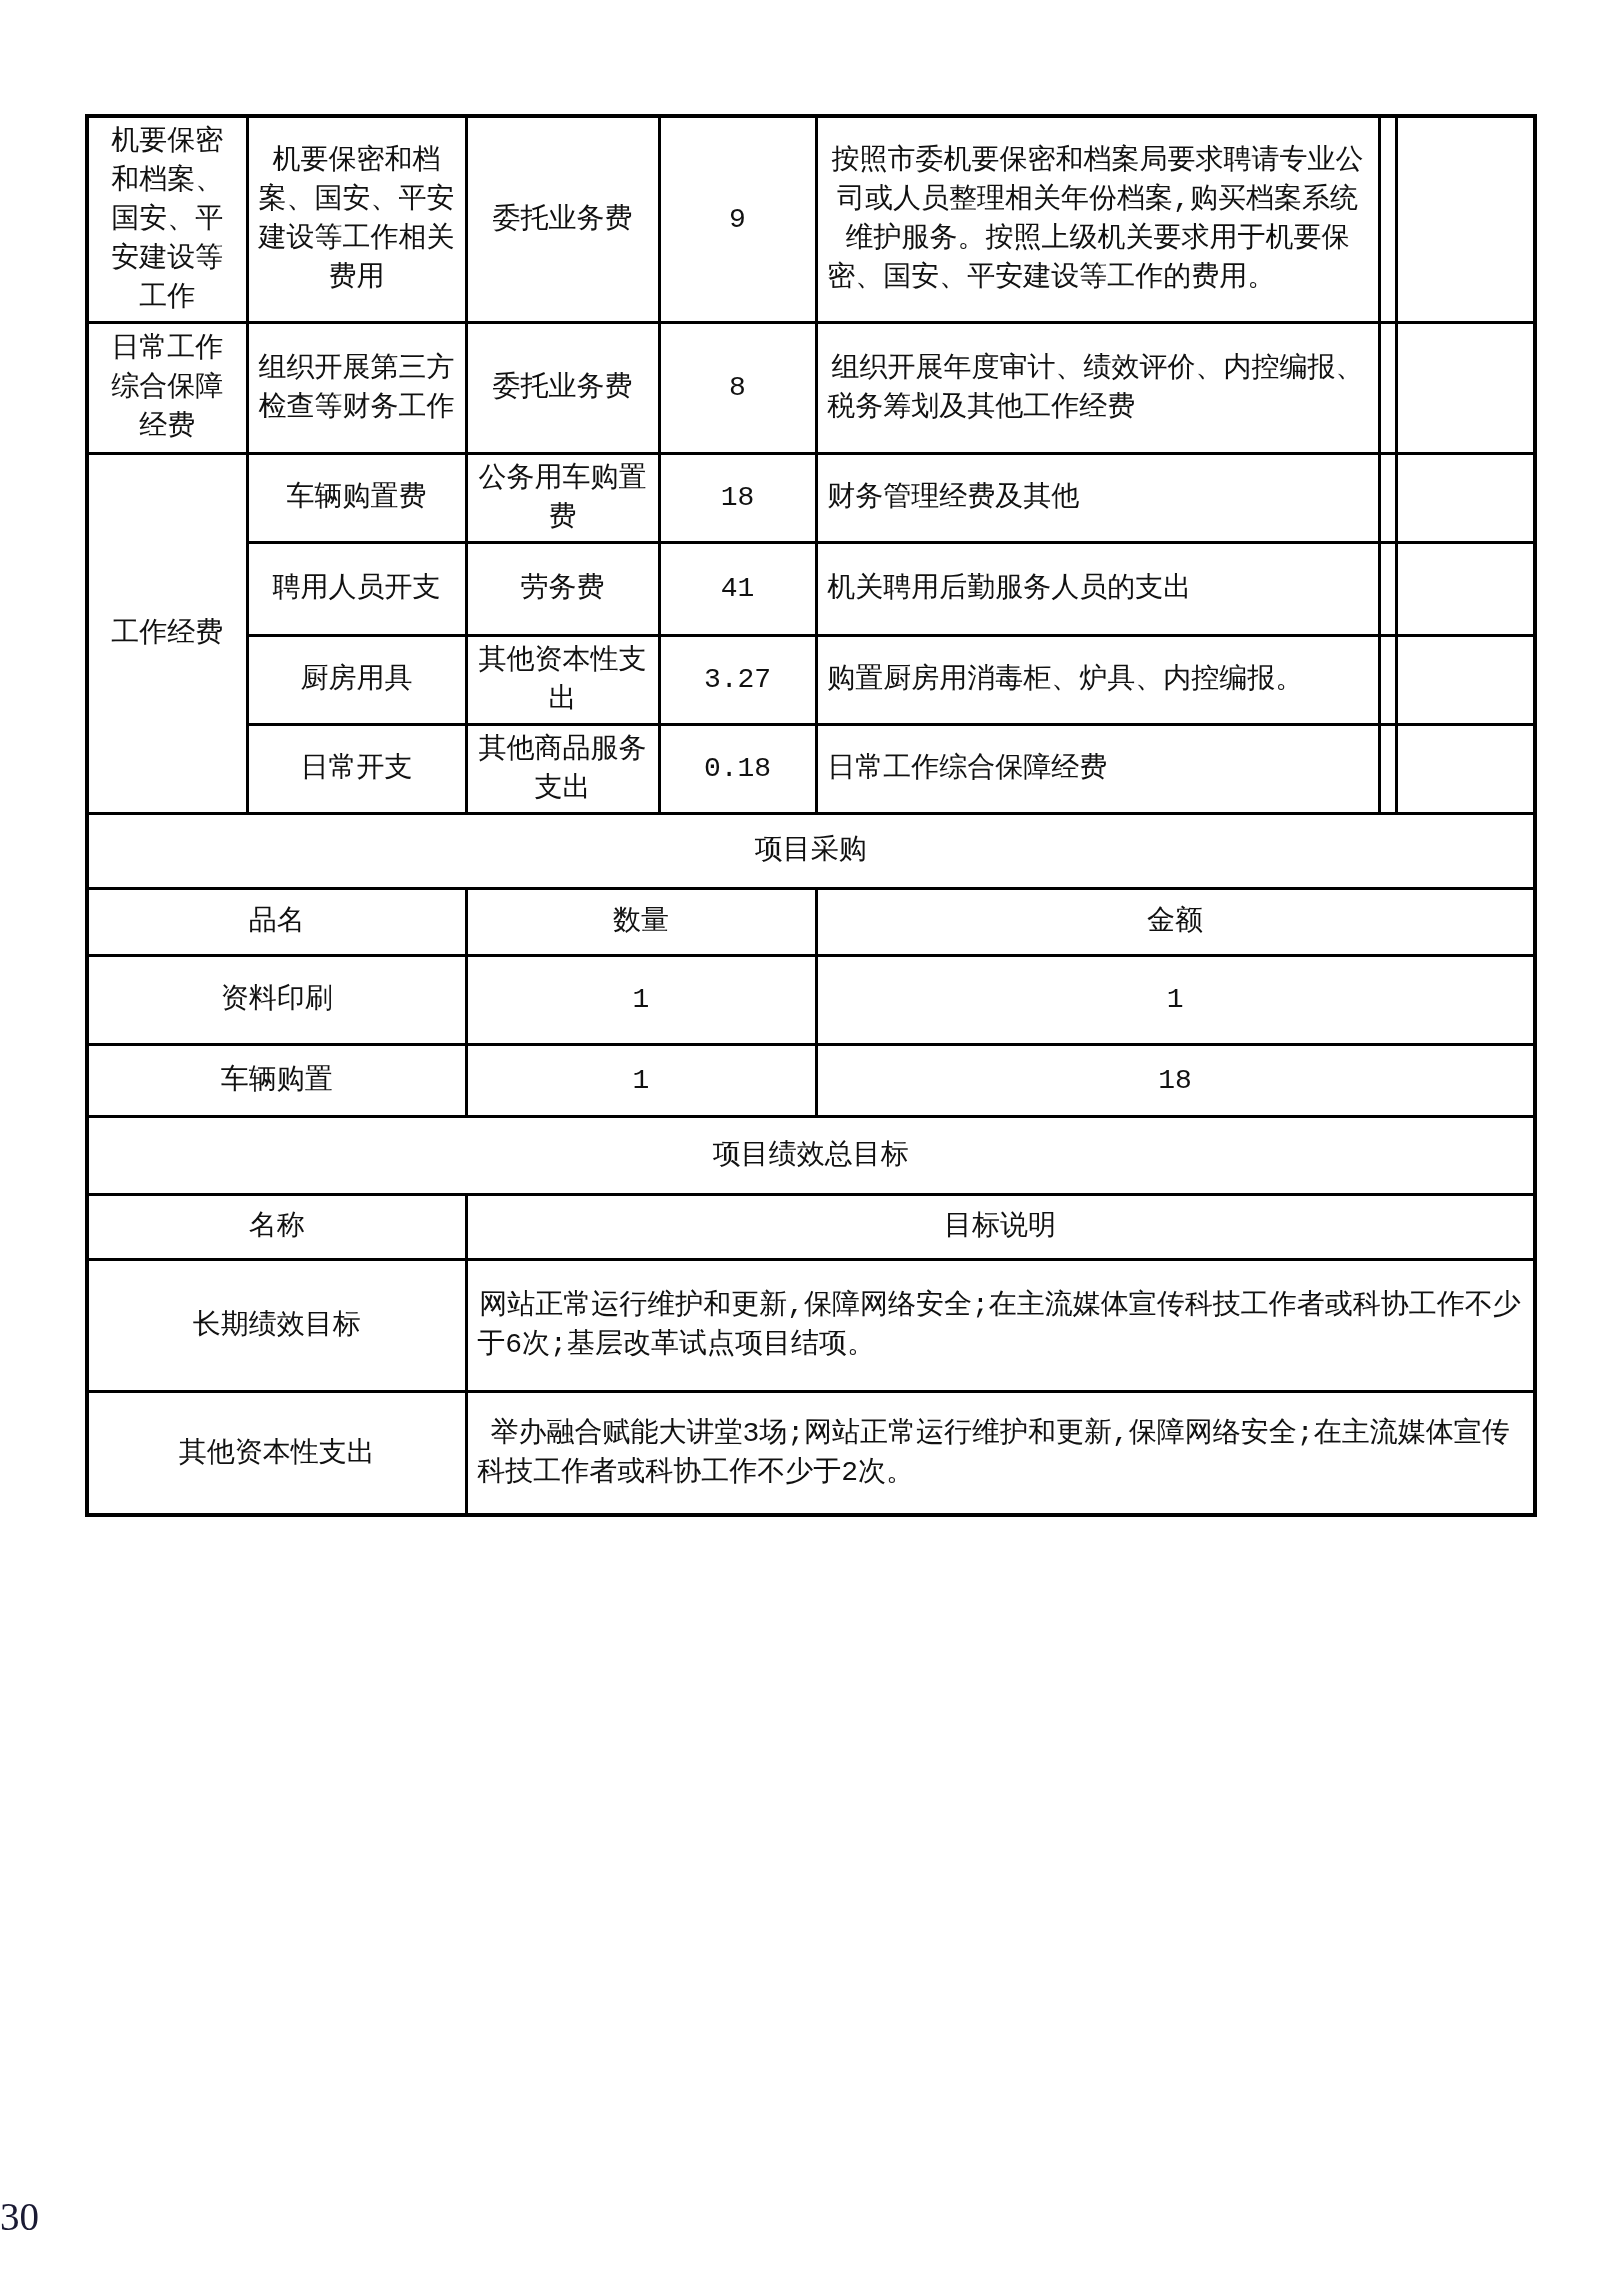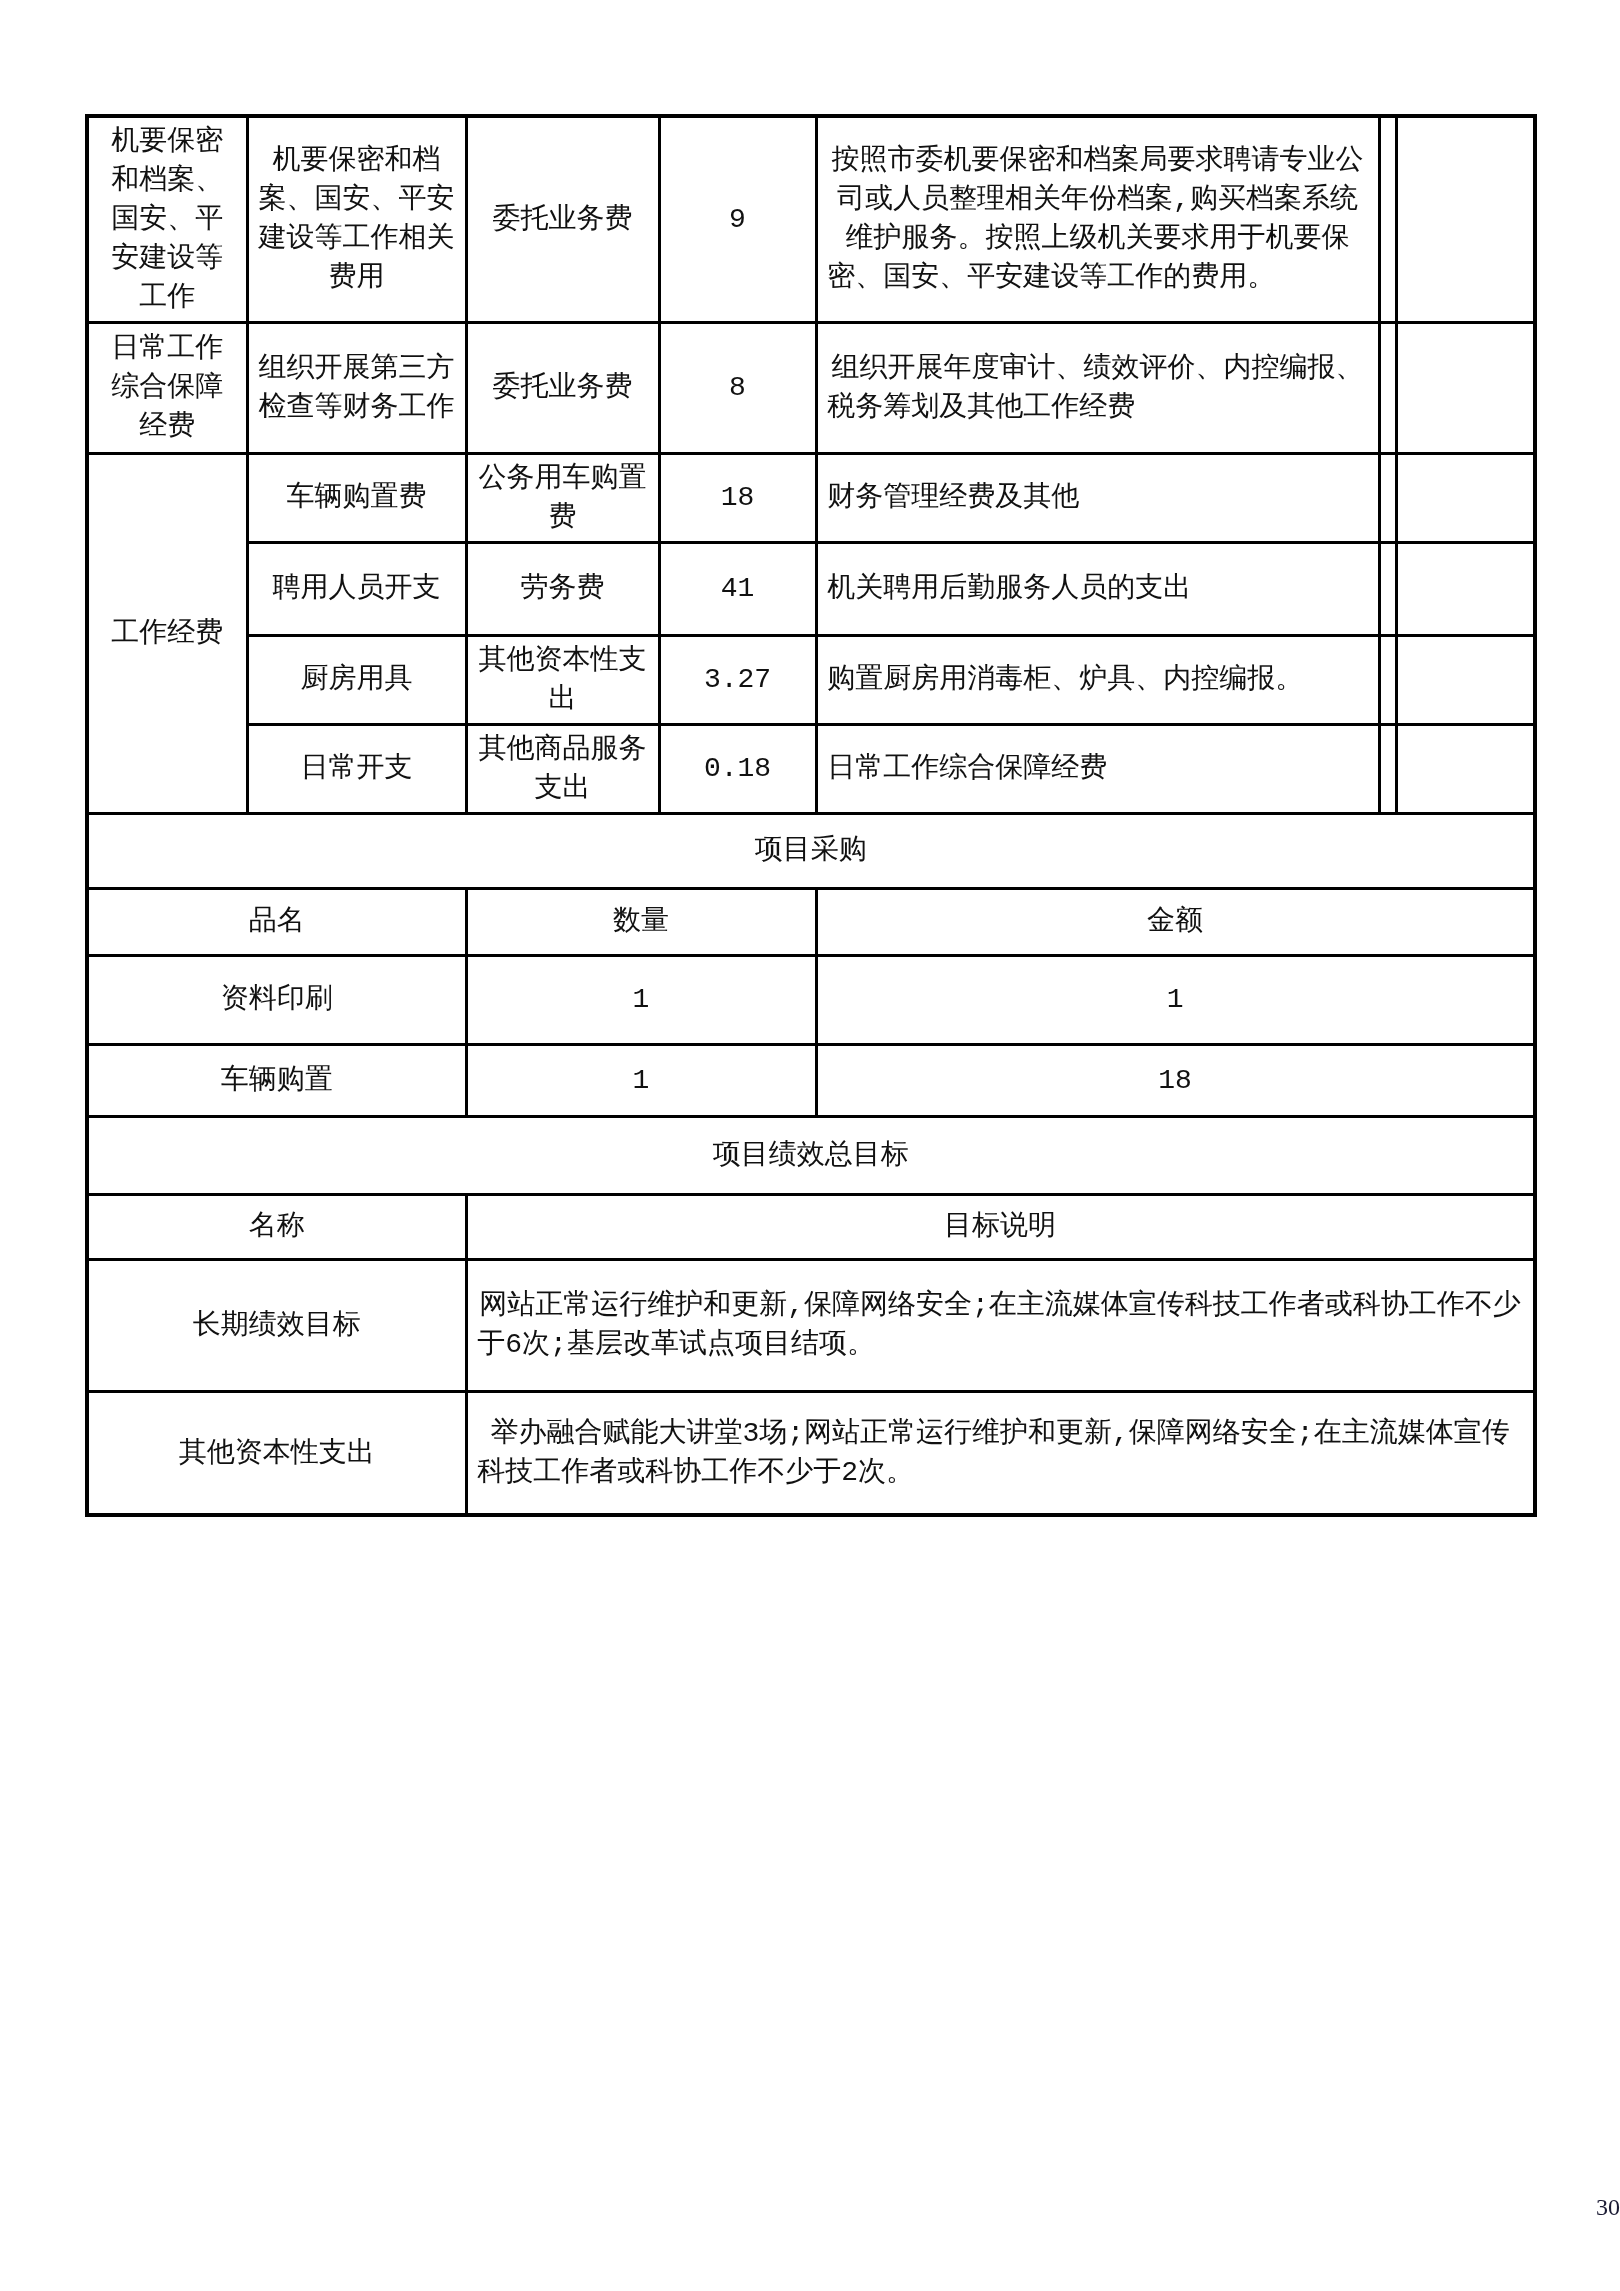--- a/index.html
+++ b/index.html
@@ -39,22 +39,22 @@
     padding: 5.9px 11.8px 5.9px 13.7px;
     margin-left: 20px;
   }
   td.num { text-align: center; }
   td.sectitle { text-align: center; }
   td.empty { padding: 0; }
   #page-number {
     position: absolute;
     top: 2194px; left: 0;
     width: 100%;
-    text-align: right;
-    font-size: 24px;
+    text-align: left;
+    font-size: 39px;
     color: #1a1a33;
   }
 </style>
 </head>
 <body>
 
 <table class="budget">
   <colgroup>
     <col style="width:160px">
     <col style="width:219px">

